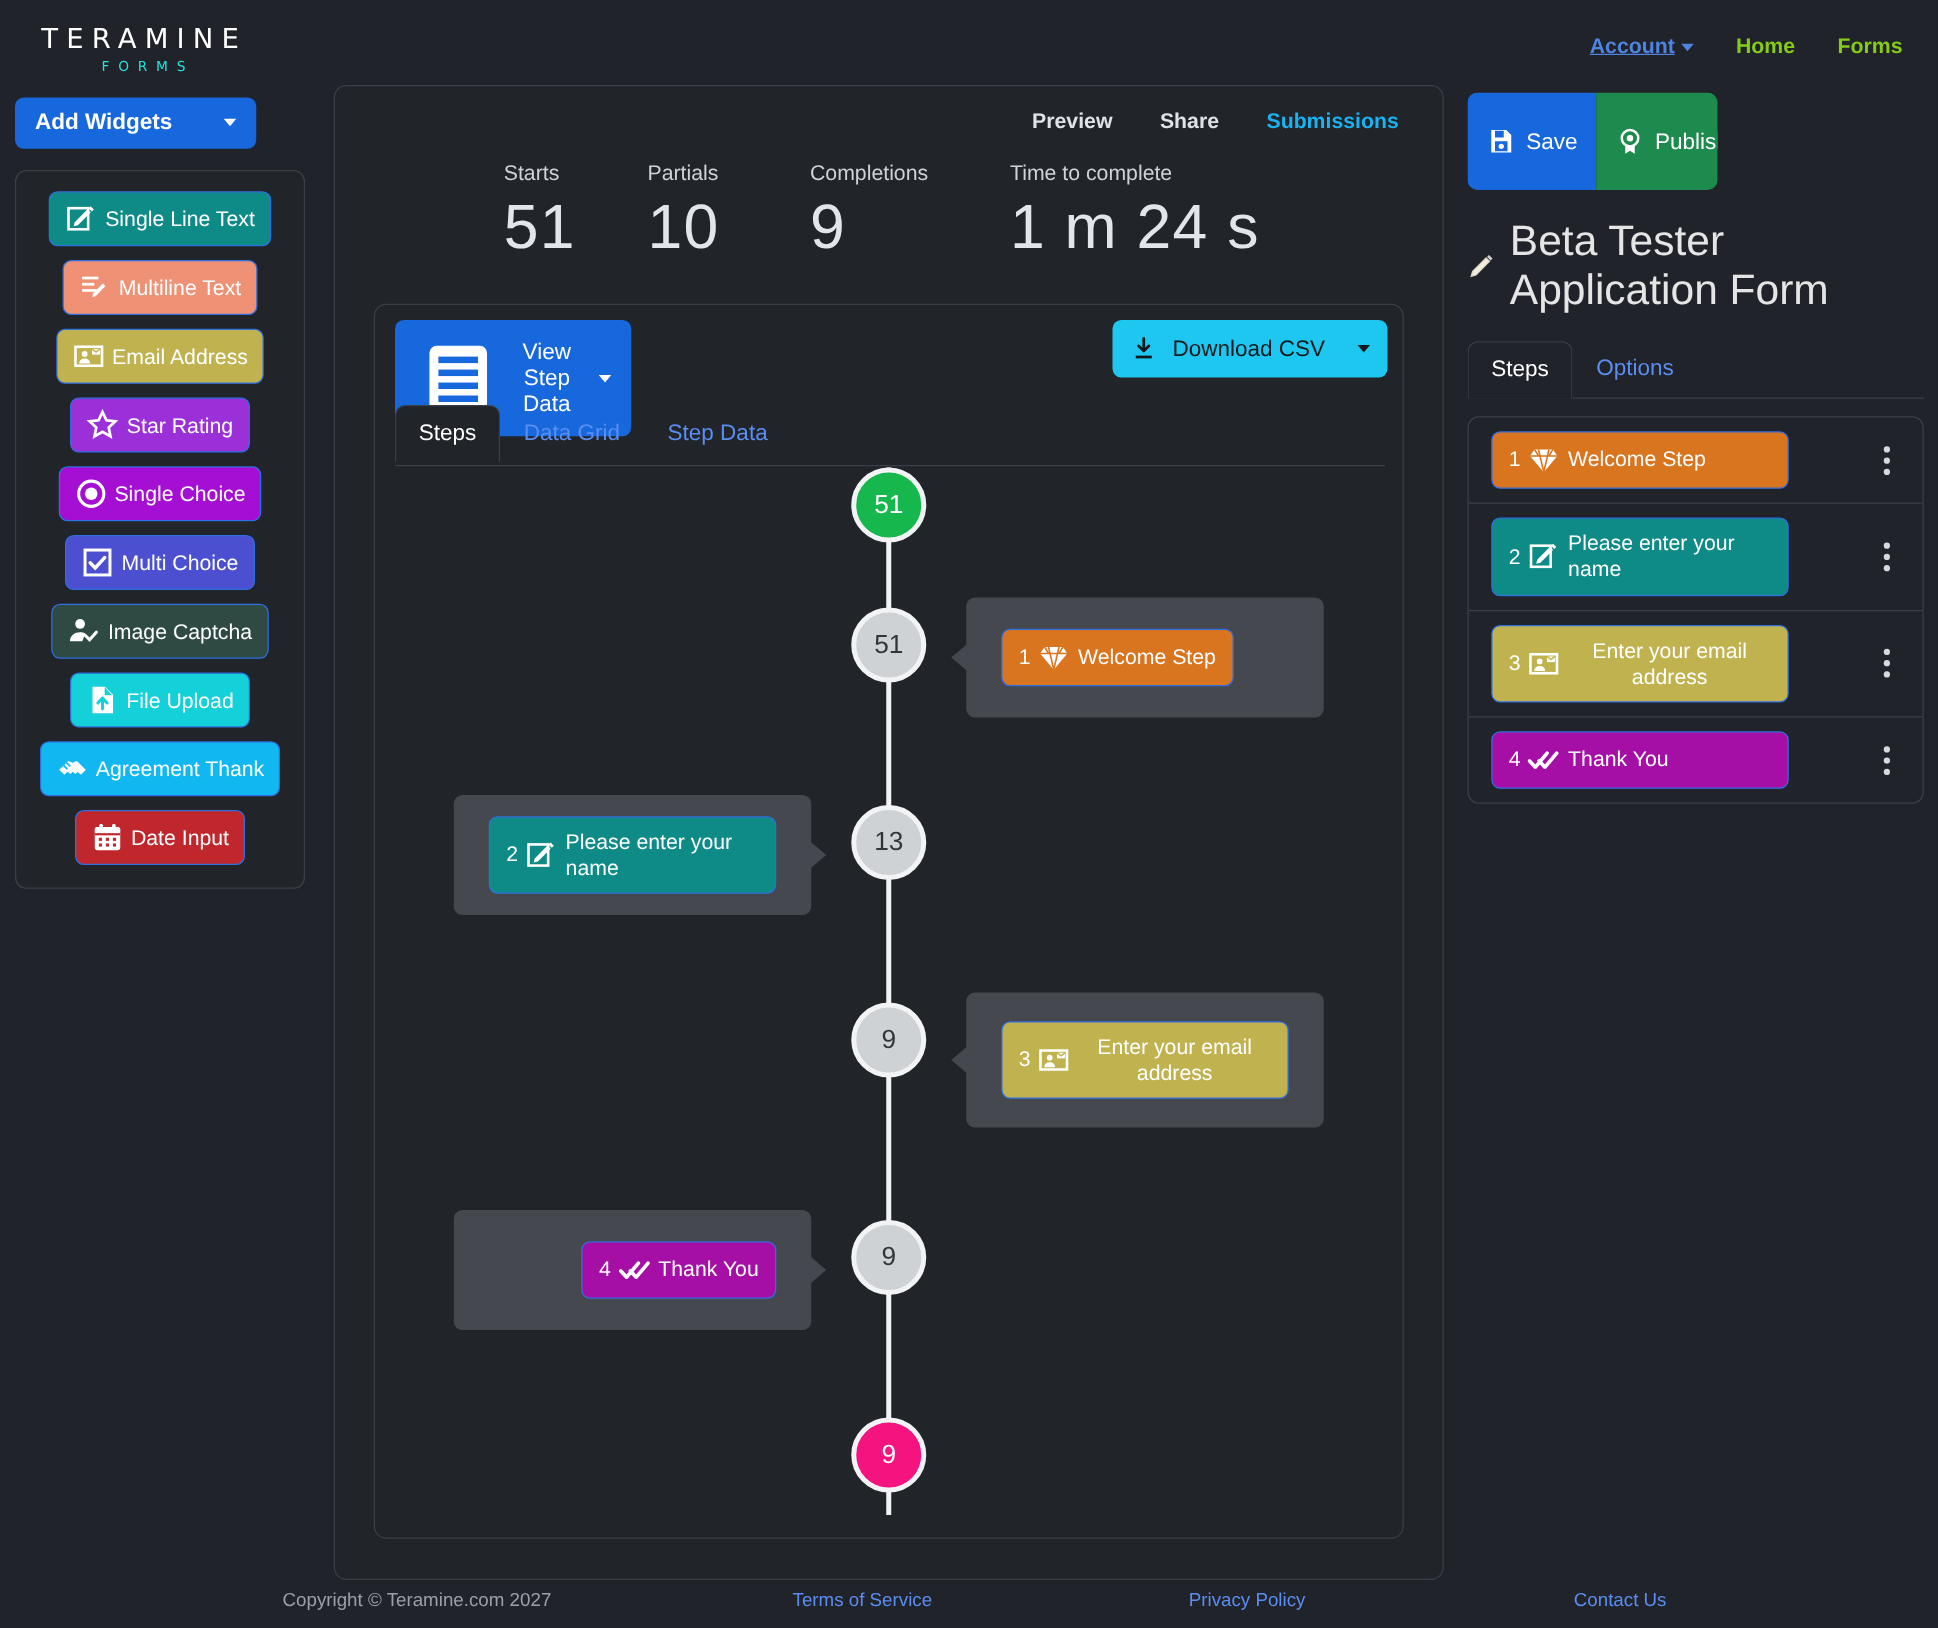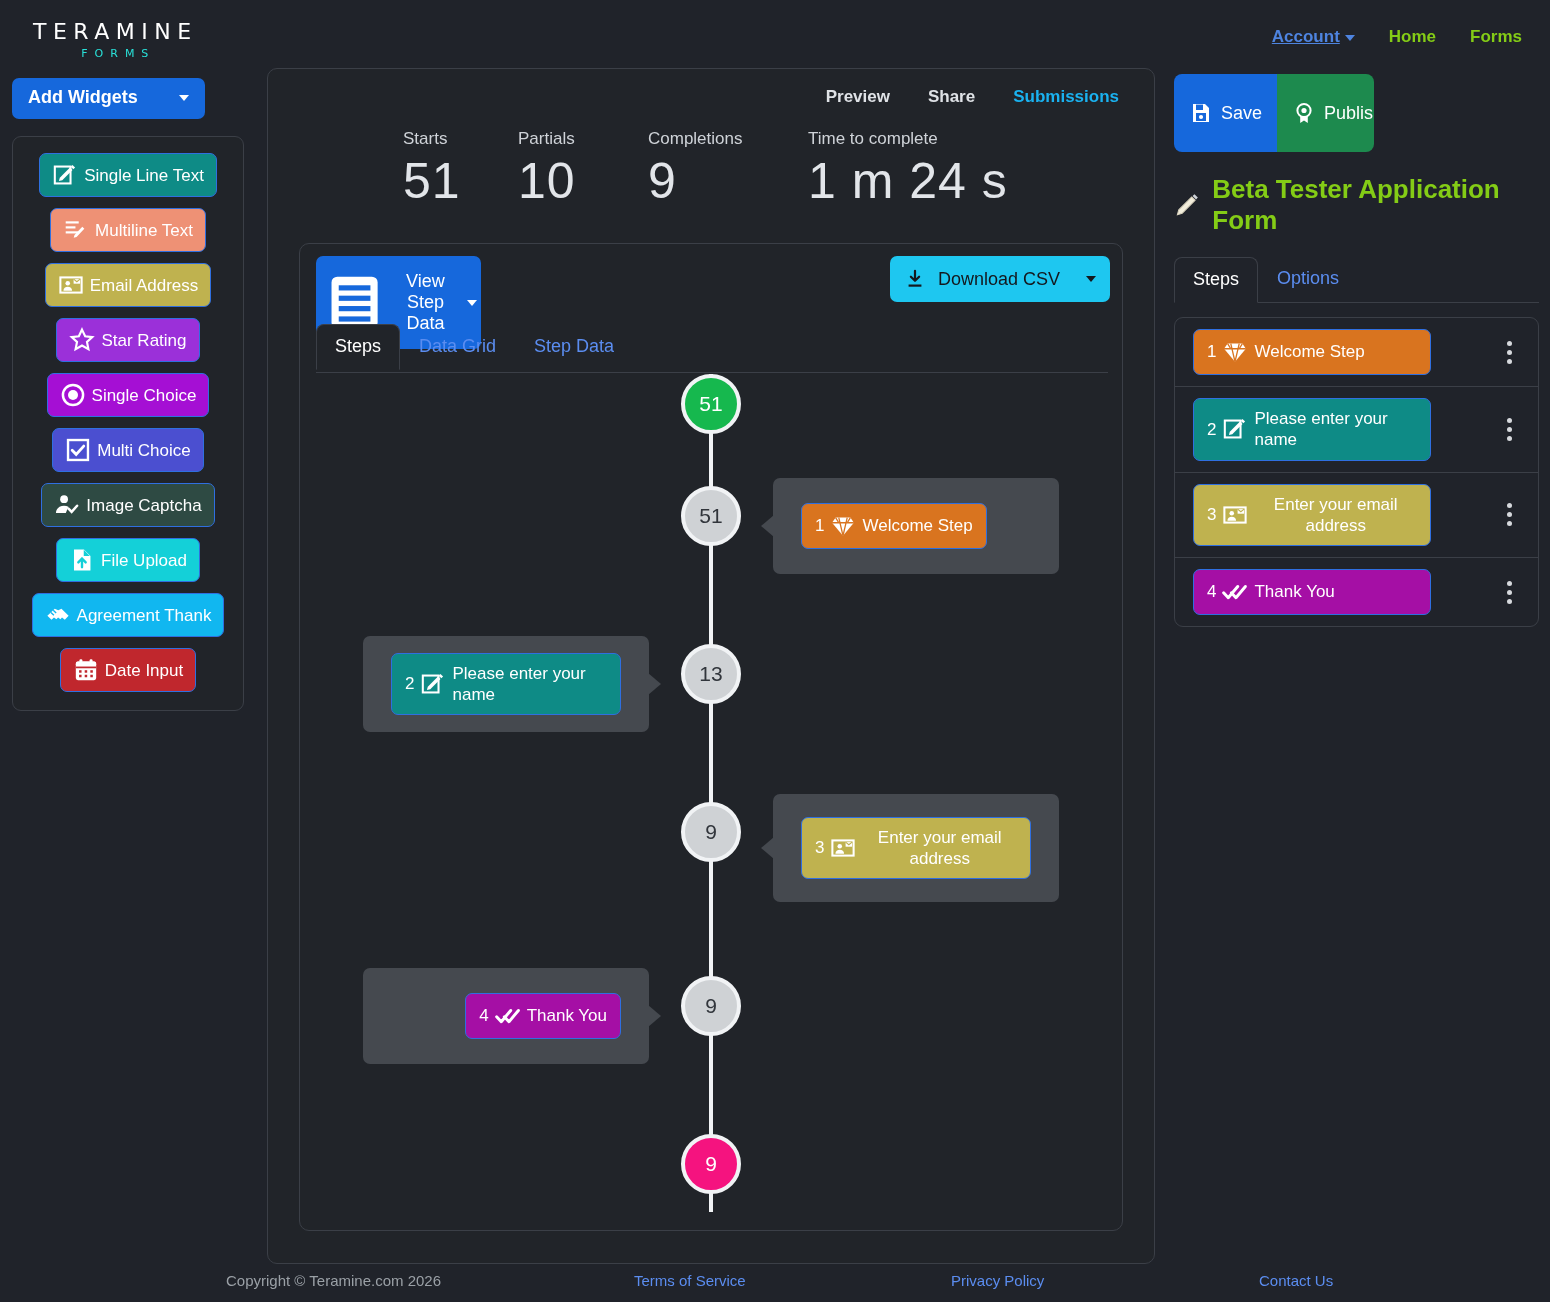--- a/index.html
+++ b/index.html
@@ -75,21 +75,21 @@
   .stat.s3 { width: 140px; }
 
   .panel-inner {
     position: absolute; left: 31px; top: 174px; width: 824px; height: 988px;
     border: 1px solid #3b3f47; border-radius: 10px;
   }
   .toolbar { position: relative; height: 76px; }
   .view-step-btn {
     position: absolute; left: 16px; top: 12px;
     background: #1668dc; color: #fff; border: none; border-radius: 7px;
-    padding: 12px 4px; font-size: 18px; display: flex; align-items: center; gap: 9px;
+    padding: 12px 16px; font-size: 18px; display: flex; align-items: center; gap: 9px;
     font-family: "Liberation Sans", sans-serif; cursor: pointer; justify-content: space-between;
   }
   .dl-csv-btn {
     position: absolute; right: 12px; top: 12px;
     background: #1ec7f0; color: #14181d; border: none; border-radius: 7px;
     padding: 12px 14px; font-size: 18px; display: flex; align-items: center; gap: 12px;
     font-family: "Liberation Sans", sans-serif; cursor: pointer;
   }
   .dl-csv-btn .caret-down { border-top-color: #14181d; margin-left: 14px; }
 
@@ -147,21 +147,21 @@
   .actions { display: flex; border-radius: 8px; overflow: hidden; width: 200px; }
   .btn-save, .btn-publish {
     display: flex; align-items: center; gap: 8px; border: none;
     color: #fff; font-size: 18px; padding: 27px 15px; cursor: pointer;
     font-family: "Liberation Sans", sans-serif;
   }
   .btn-save { background: #1668dc; }
   .btn-publish { background: #1d8a4e; }
 
   .form-title-row { display: flex; align-items: center; gap: 11px; margin-top: 22px; }
-  .form-title { font-size: 26px; color: #84cc16; font-weight: bold; }
+  .form-title { font-size: 34px; color: #e5e5e5; }
 
   .right-tabs { display: flex; align-items: flex-end; margin-top: 20px; border-bottom: 1px solid #3b3f47; }
   .rtab {
     font-size: 18px; padding: 11px 18px 12px 18px; color: #5b8df0; cursor: pointer;
     border: 1px solid transparent; border-radius: 8px 8px 0 0; text-decoration: none;
   }
   .rtab.active { color: #fff; border-color: #3b3f47; border-bottom-color: #20232a; margin-bottom: -1px; background: #20232a; }
 
   .steps-list { margin-top: 14px; border: 1px solid #3b3f47; border-radius: 9px; }
   .step-row {
@@ -508,17 +508,17 @@
         <div class="kebab">
           <i></i>
           <i></i>
           <i></i>
         </div>
       </div>
     </div>
 </div>
 
 <div class="footer">
-  <span class="copy">Copyright © Teramine.com 2026</span>
+  <span class="copy">Copyright © Teramine.com 2027</span>
   <a class="f-tos" href="#">Terms of Service</a>
   <a class="f-pp" href="#">Privacy Policy</a>
   <a class="f-cu" href="#">Contact Us</a>
 </div>
 
 </body></html>

